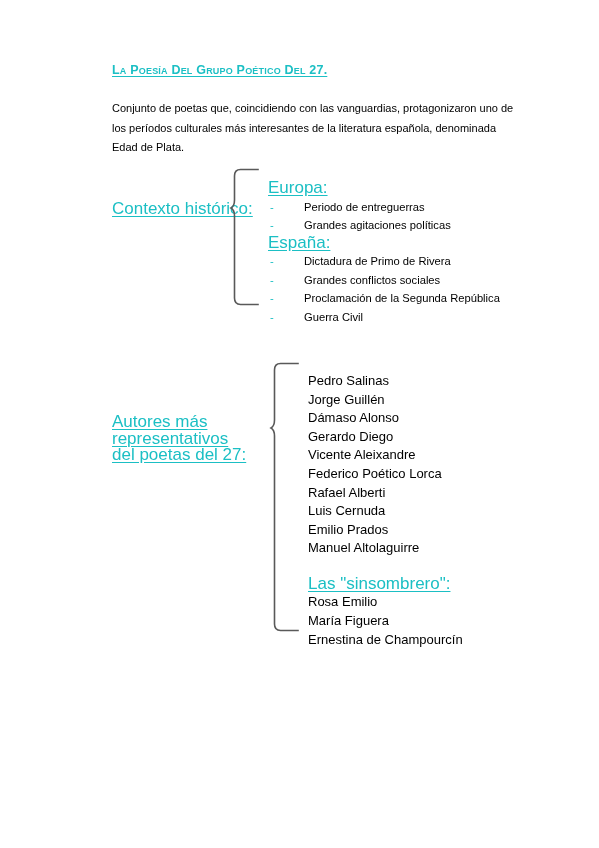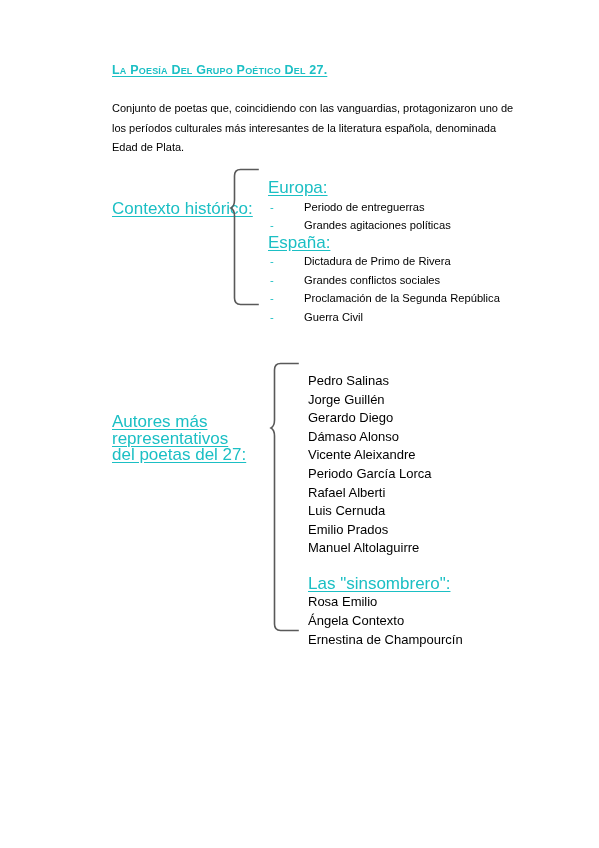--- a/index.html
+++ b/index.html
@@ -216,32 +216,32 @@
   <div class="brace-aut">
     <svg class="brace" width="30" height="272" viewBox="0 0 30 272" aria-hidden="true">
       <path d="M 28 1.5 L 10.5 1.5 Q 4.5 1.5 4.5 8 L 4.5 58 Q 4.5 64 1 66 Q 4.5 68 4.5 74 L 4.5 262 Q 4.5 268.5 10.5 268.5 L 28 268.5" fill="none" stroke="#595959" stroke-width="1.6" stroke-linecap="square"></path>
     </svg>
   </div>
 
   <div class="aut-content">
     <ul class="plain-list">
       <li>Pedro Salinas</li>
       <li>Jorge Guillén</li>
+      <li>Dámaso Alonso</li>
       <li>Gerardo Diego</li>
-      <li>Dámaso Alonso</li>
       <li>Vicente Aleixandre</li>
-      <li>Periodo García Lorca</li>
+      <li>Federico Poético Lorca</li>
       <li>Rafael Alberti</li>
       <li>Luis Cernuda</li>
       <li>Emilio Prados</li>
       <li>Manuel Altolaguirre</li>
     </ul>
 
     <span class="sinsombrero-head teal-label">Las "sinsombrero":</span>
 
     <ul class="plain-list">
       <li>Rosa Emilio</li>
-      <li>Ángela Contexto</li>
+      <li>María Figuera</li>
       <li>Ernestina de Champourcín</li>
     </ul>
   </div>
 
 </div>
 
 </body></html>

